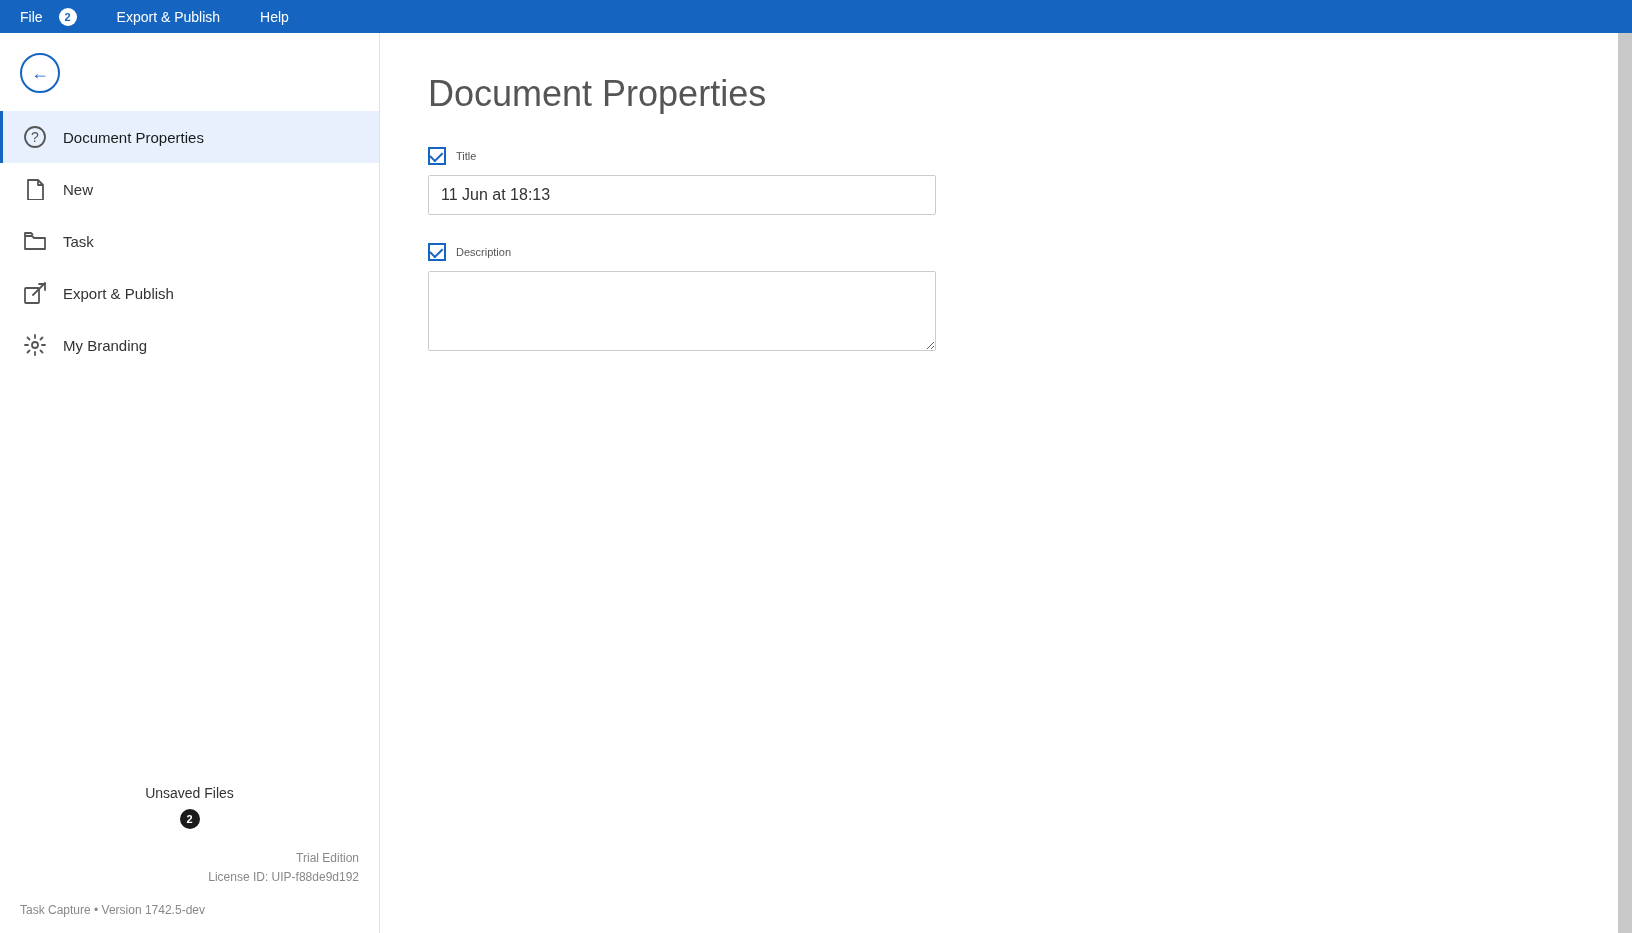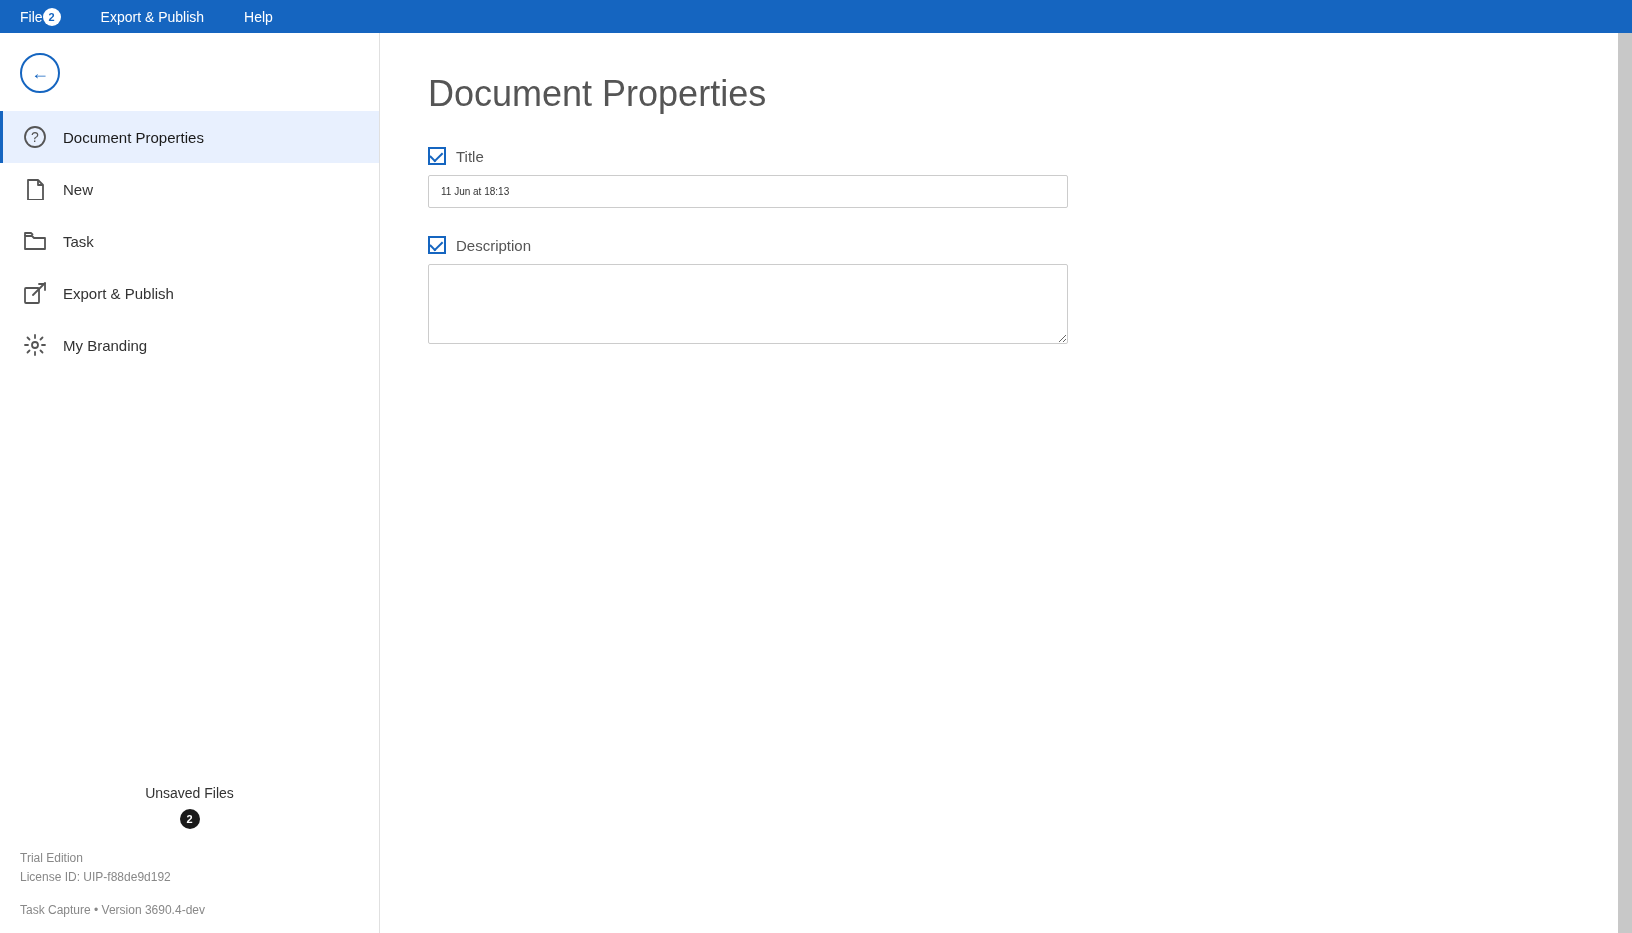--- a/index.html
+++ b/index.html
@@ -17,21 +17,21 @@
       flex-shrink: 0;
     }
     .menu-bar-item {
       font-size: 14px;
       color: #fff;
       cursor: pointer;
       padding: 4px 8px;
       border-radius: 3px;
       display: flex;
       align-items: center;
-      gap: 0;
+      gap: 16px;
     }
     .badge {
       background: #fff;
       color: #1565C0;
       border-radius: 50%;
       width: 18px;
       height: 18px;
       font-size: 11px;
       display: inline-flex;
       align-items: center;
@@ -125,21 +125,21 @@
       color: #fff;
       border-radius: 50%;
       width: 20px;
       height: 20px;
       font-size: 11px;
       display: inline-flex;
       align-items: center;
       justify-content: center;
       font-weight: bold;
     }
-    .sidebar-footer .trial-info { line-height: 1.6; }
+    .sidebar-footer .trial-info { line-height: 1.6; text-align: right; }
     .sidebar-footer .app-version { margin-top: 16px; }
 
     
     .content {
       flex: 1;
       padding: 40px 48px;
       overflow-y: auto;
       background: #fff;
     }
     .page-title {
@@ -152,21 +152,21 @@
     .field-row {
       margin-bottom: 28px;
     }
     .field-label-row {
       display: flex;
       align-items: center;
       gap: 10px;
       margin-bottom: 10px;
     }
     .field-label-row label {
-      font-size: 15px;
+      font-size: 11px;
       color: #555;
       text-align: center;
     }
     .checkbox-blue {
       width: 18px;
       height: 18px;
       border: 2px solid #1565C0;
       background: #fff;
       display: flex;
       align-items: center;
@@ -177,26 +177,26 @@
     .checkbox-blue.checked::after {
       content: '';
       display: block;
       width: 10px;
       height: 6px;
       border-left: 2px solid #1565C0;
       border-bottom: 2px solid #1565C0;
       transform: rotate(-45deg) translateY(-1px);
     }
     .field-input {
-      width: 640px;
+      width: 508px;
       max-width: 100%;
       border: 1px solid #ccc;
       border-radius: 2px;
       padding: 10px 12px;
-      font-size: 10px;
+      font-size: 16px;
       color: #333;
       outline: none;
       background: #fff;
     }
     .field-input.multiline {
       height: 80px;
       resize: vertical;
     }
 
     
@@ -299,21 +299,21 @@
 
     <div class="sidebar-footer">
       <div class="unsaved-files">
         <span>Unsaved Files</span>
         <span class="badge-dark">2</span>
       </div>
       <div class="trial-info">
         <div>Trial Edition</div>
         <div>License ID: UIP-f88de9d192</div>
       </div>
-      <div class="app-version">Task Capture • Version 3690.4-dev</div>
+      <div class="app-version">Task Capture • Version 1742.5-dev</div>
     </div>
 
   </div>
 
   <div class="content">
     <h1 class="page-title">Document Properties</h1>
 
     <div class="field-row">
       <div class="field-label-row">
         <div class="checkbox-blue checked"></div>

